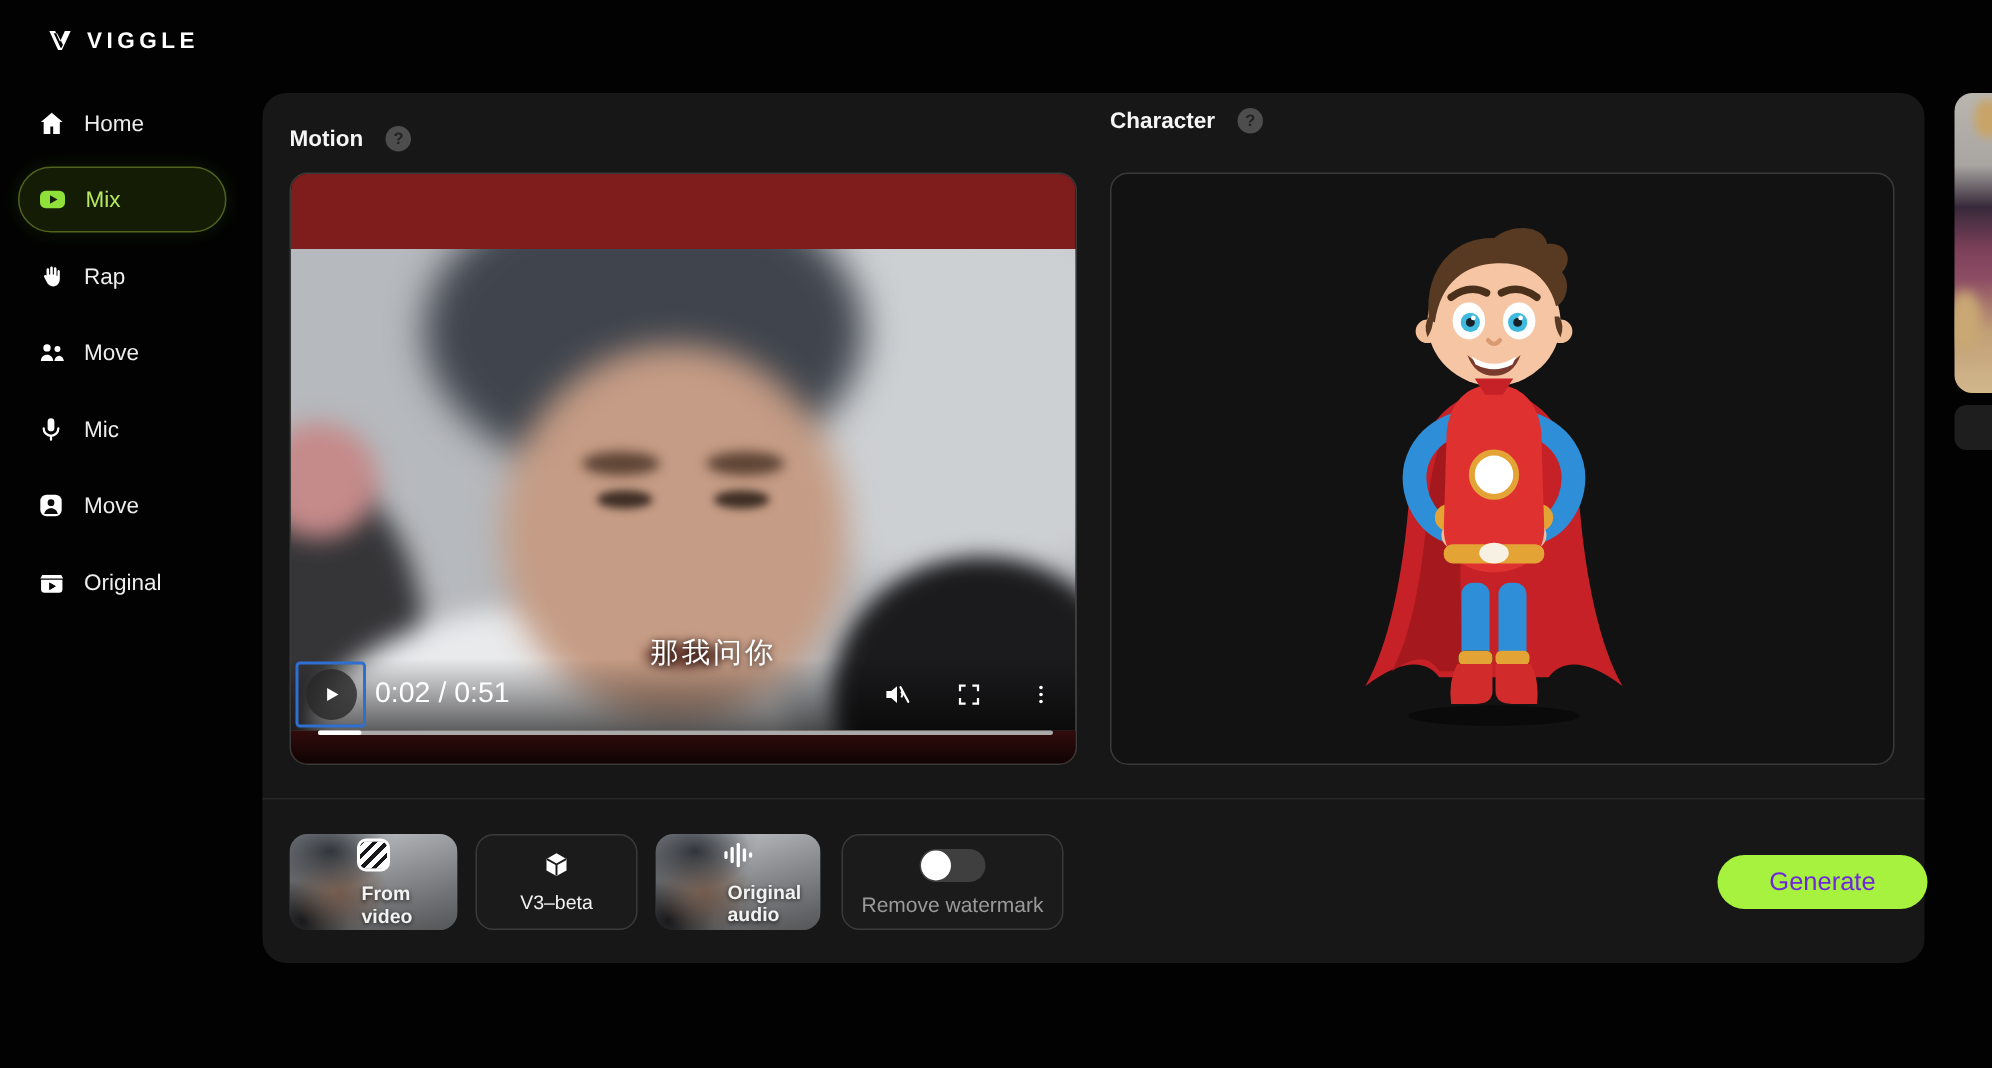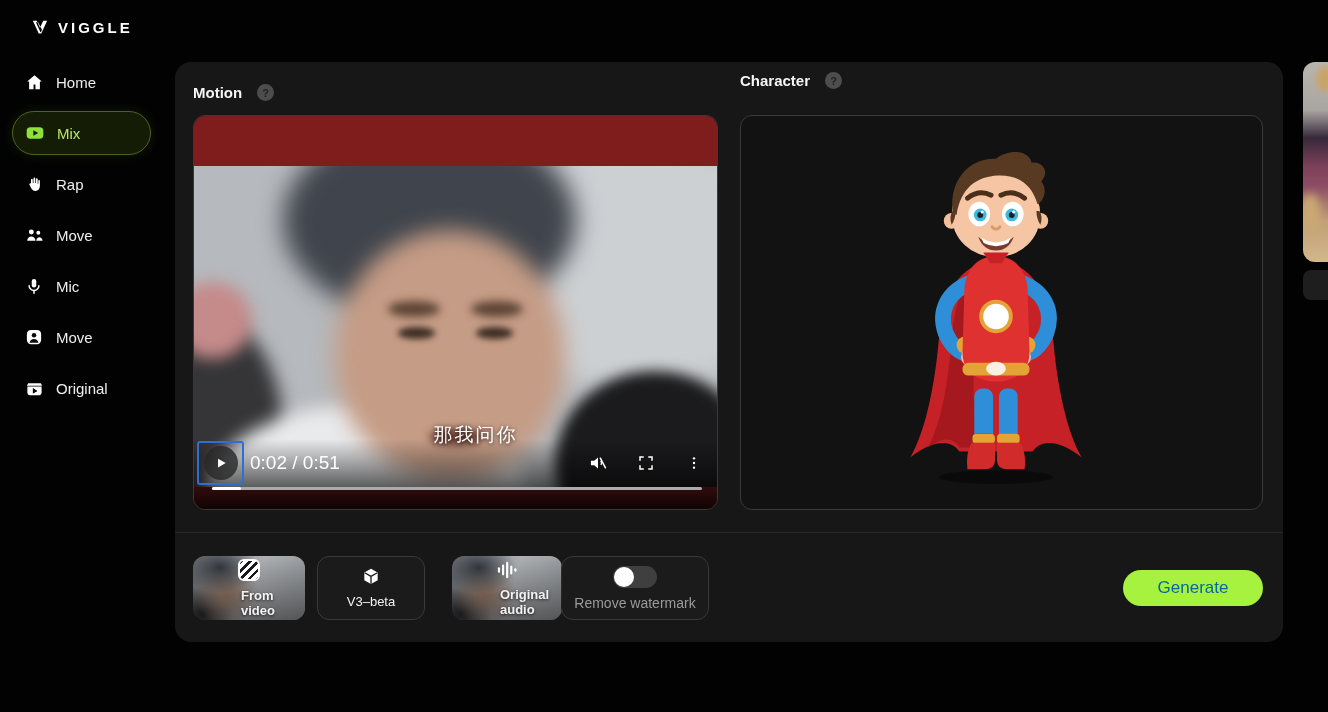--- a/index.html
+++ b/index.html
@@ -66,28 +66,28 @@
       radial-gradient(55% 65% at 24% 18%, #3c4148 0%, rgba(60,65,72,0) 62%),
       radial-gradient(45% 70% at 30% 62%, #b08a74 0%, rgba(176,138,116,0) 65%),
       radial-gradient(40% 60% at 8% 90%, #2d2d30 0%, rgba(45,45,48,0) 70%),
       linear-gradient(105deg, #83878d 0%, #c3c6ca 55%, #a6aaae 100%);
   }
   .photo-btn::after { content:""; position:absolute; inset:0; background:linear-gradient(180deg, rgba(0,0,0,.1), rgba(0,0,0,.5)); z-index:1; }
   .photo-btn .tlabel { font-weight:700; text-shadow:0 1px 3px rgba(0,0,0,.7);padding-left:48px; }
   .photo-btn .ticon, .tbtn .ticon { position:relative; z-index:2; }
   .btn-fromvideo { left:18px; width:112px; }
   .btn-version { left:142px; width:108px; }
-  .btn-audio { left:262px; width:110px;margin-left:15px; }
+  .btn-audio { left:262px; width:110px; }
   .btn-watermark { left:386px; width:148px; }
   .btn-watermark .tlabel { color:#9a9a9a; font-size:14px; }
   .stripe-icon { width:22px; height:22px; border-radius:6px; border:2px solid #fff;
     background:repeating-linear-gradient(135deg, #18181a 0 2.5px, #fff 2.5px 6px); }
   .toggle { width:44px; height:22px; border-radius:11px; background:#3f3f3f; position:relative; cursor:pointer; }
   .toggle .knob { position:absolute; left:1px; top:1px; width:20px; height:20px; border-radius:50%; background:#fff; transition:left .15s; }
-  .generate { position:absolute; left:948px; top:508px; width:140px; height:36px; border:none; border-radius:18px; background:#a6f23f; color:#0369a1; font-size:17px; font-family:"Liberation Sans", sans-serif; cursor:pointer; }
+  .generate { position:absolute; left:970px; top:508px; width:140px; height:36px; border:none; border-radius:18px; background:#a6f23f; color:#6d28d9; font-size:17px; font-family:"Liberation Sans", sans-serif; cursor:pointer; }
 
   
   .edge-thumb { position:absolute; left:1303px; top:62px; width:25px; height:200px; border-radius:12px 0 0 12px; cursor:pointer; overflow:hidden;
     background:linear-gradient(180deg, #b9b6b0 0%, #a9a6a2 24%, #37293a 38%, #7c4059 52%, #8d4d64 62%, #c2a077 80%, #d2b78c 100%); }
   .edge-thumb::before { content:""; position:absolute; right:-6px; top:4px; width:18px; height:26px; border-radius:50%; background:#c9a468; filter:blur(3px); }
   .edge-thumb::after { content:""; position:absolute; left:-4px; bottom:28px; width:22px; height:40px; border-radius:50%; background:#c9a874; filter:blur(4px); }
   .edge-rect { position:absolute; left:1303px; top:270px; width:25px; height:30px; border-radius:8px 0 0 8px; background:#1e1e1e; cursor:pointer; }
 
   svg { display:block; }
 </style>

